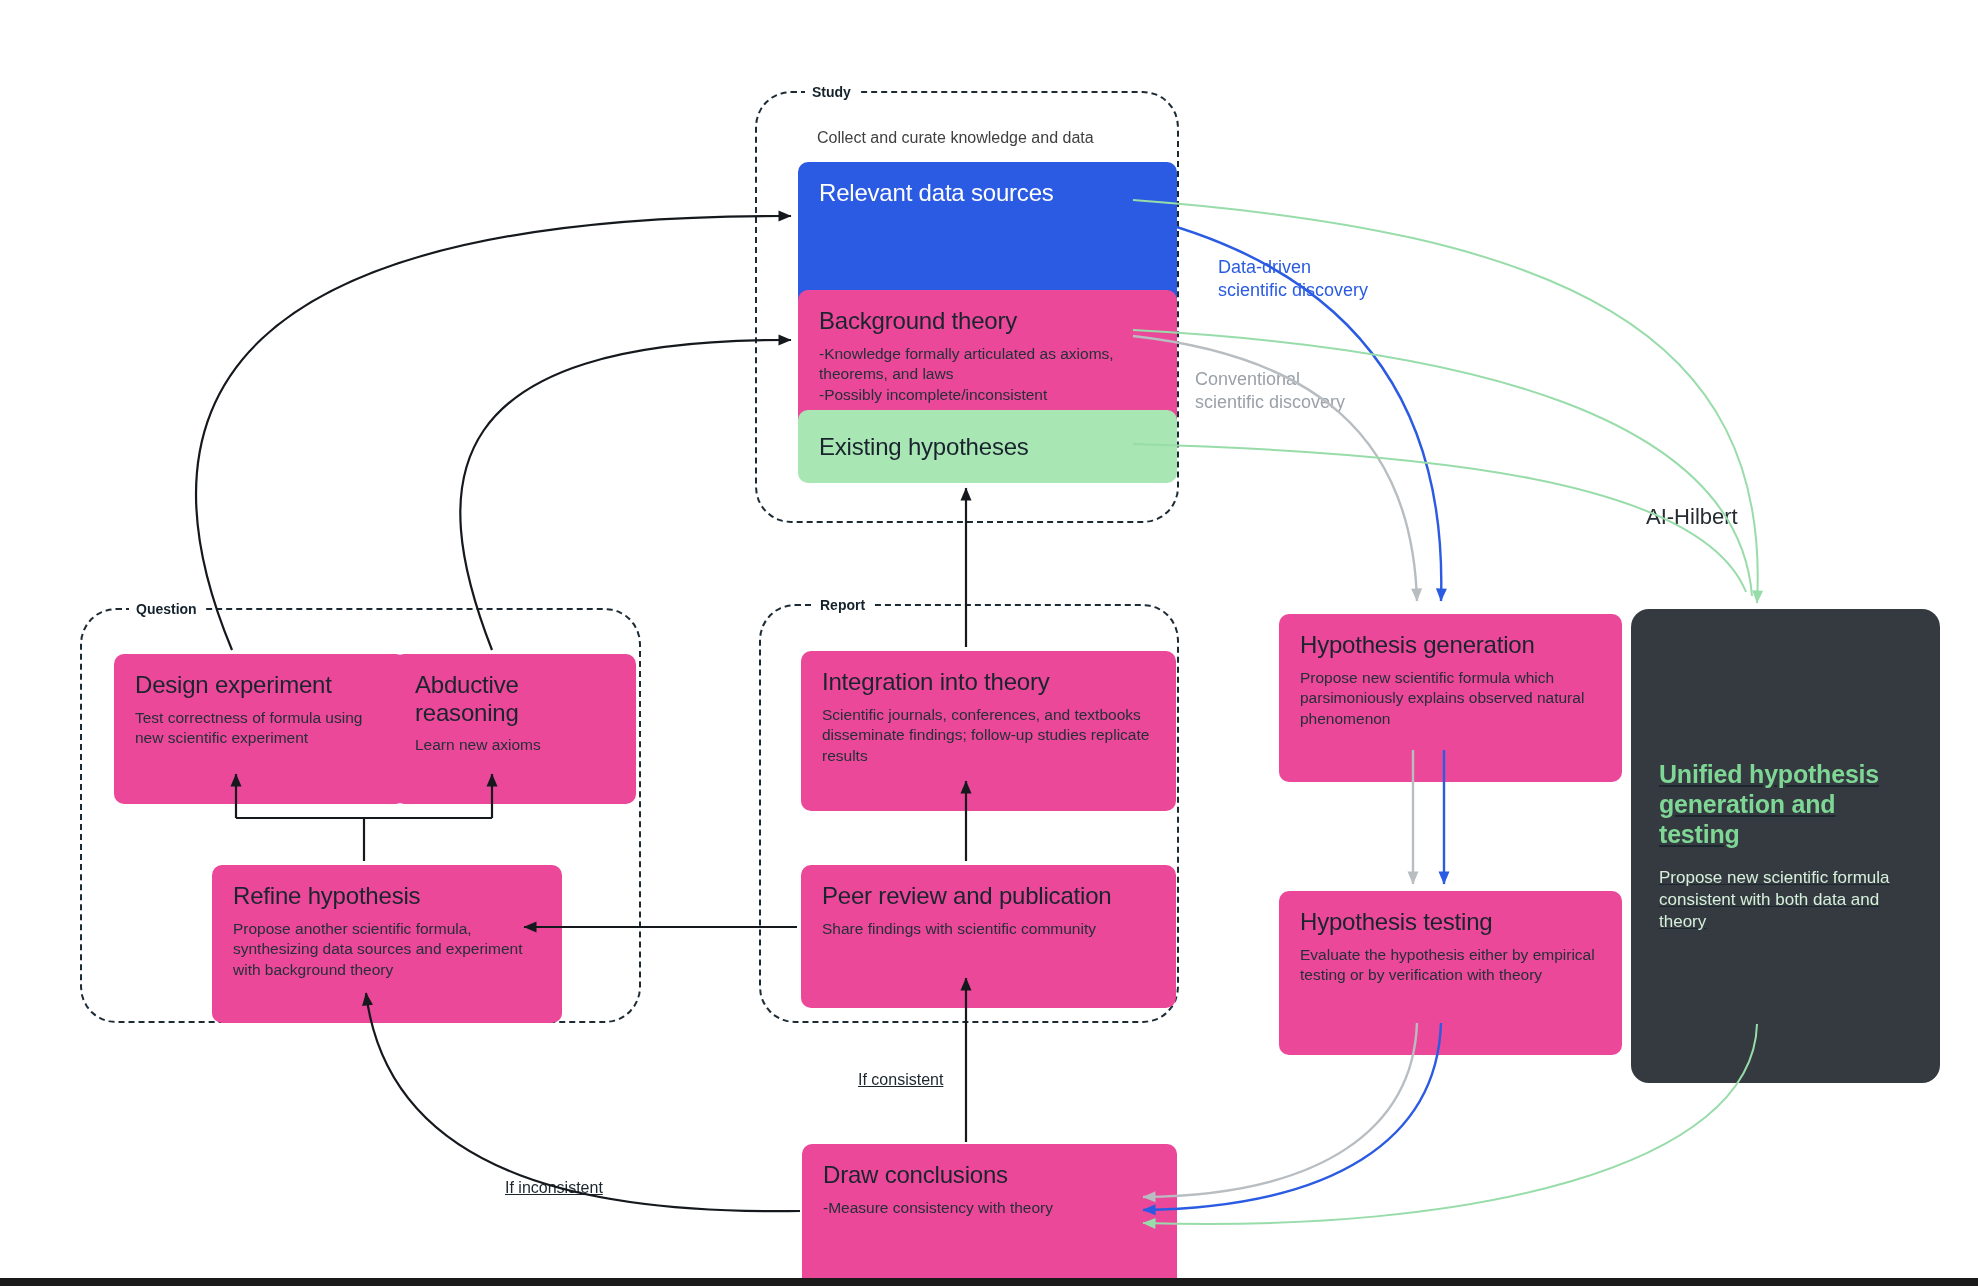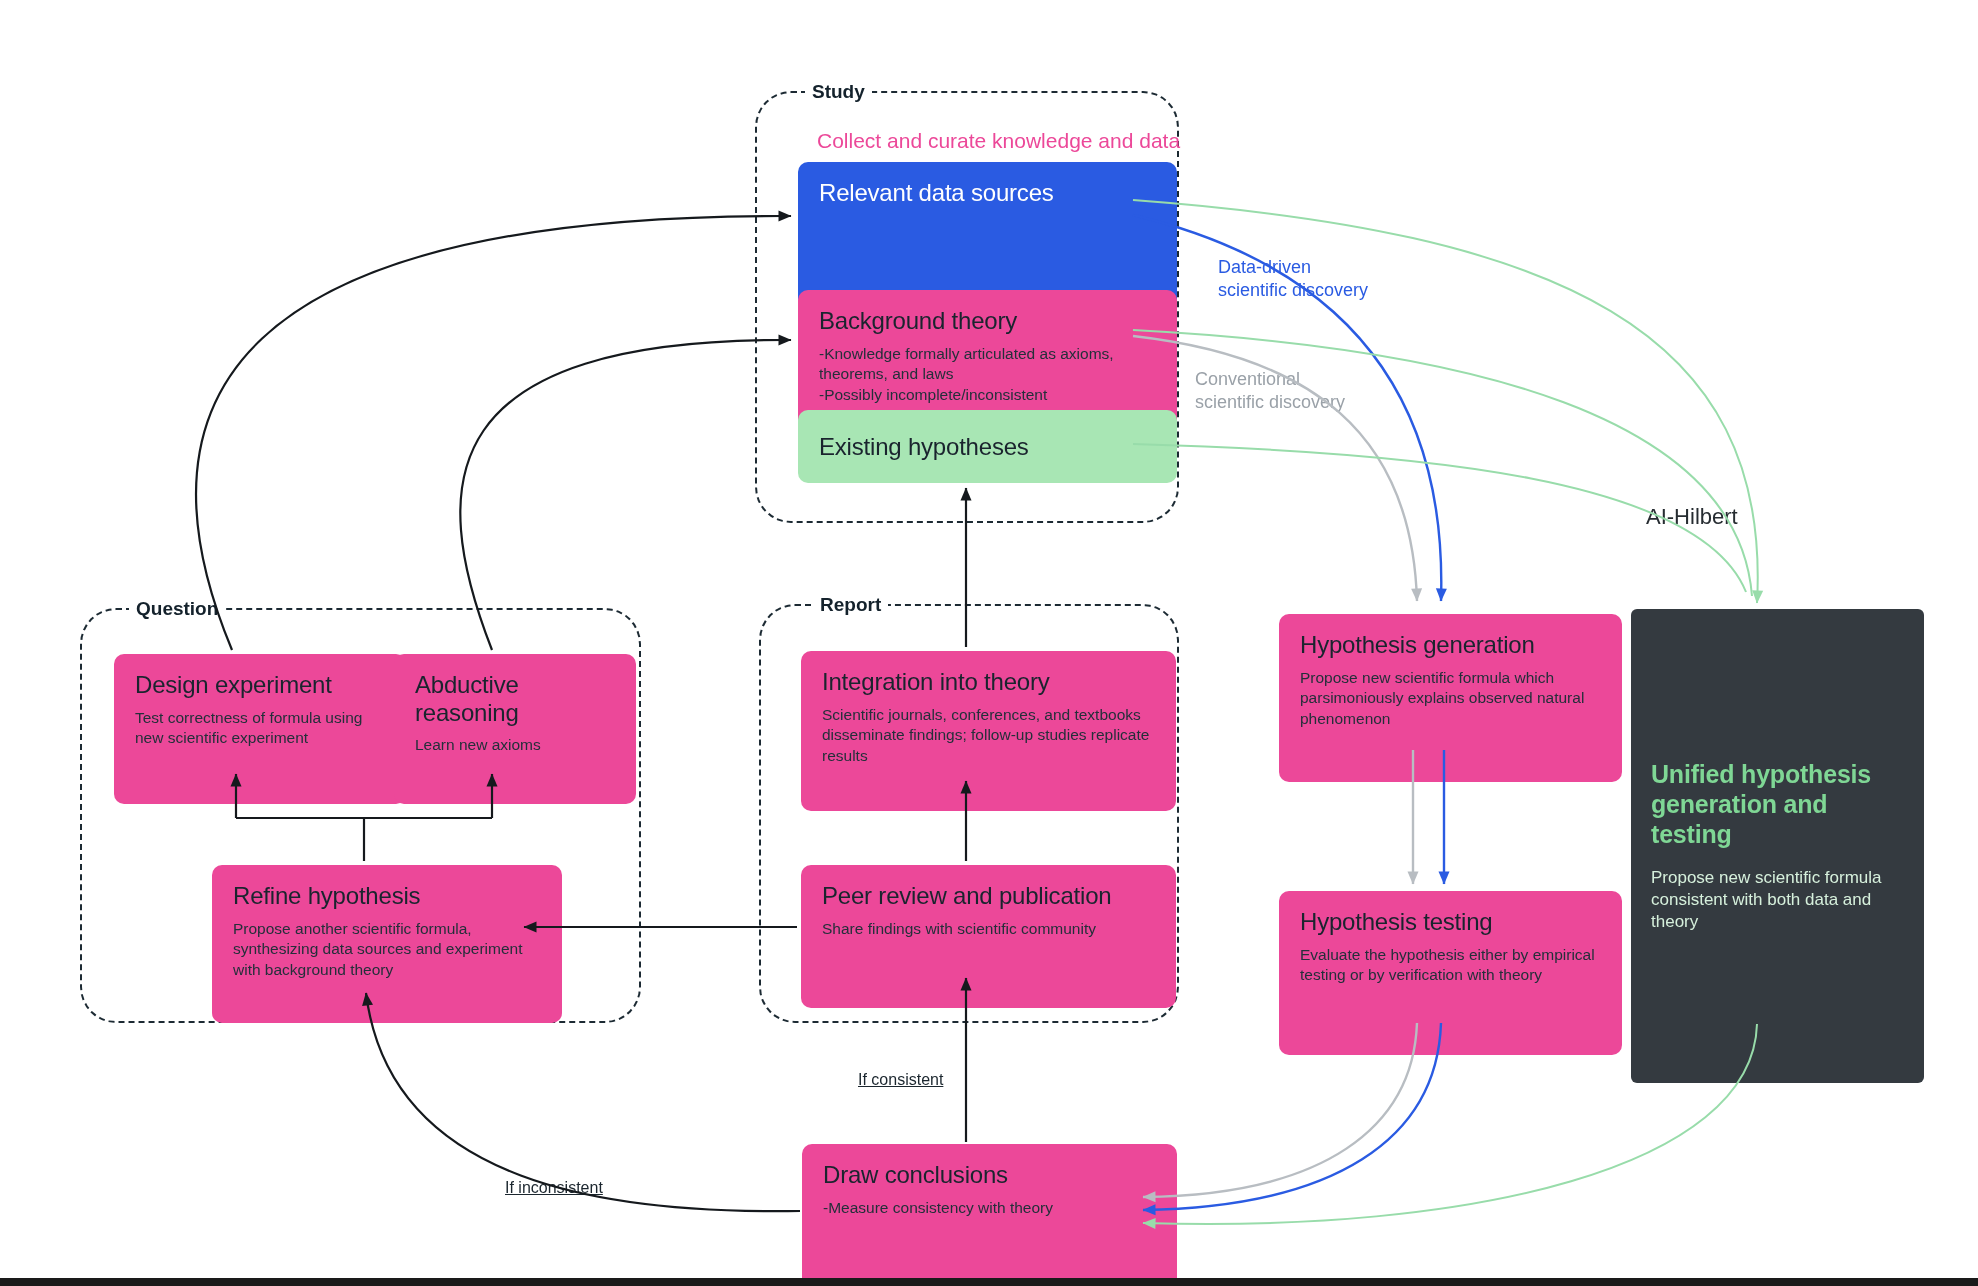--- a/index.html
+++ b/index.html
@@ -2,38 +2,38 @@
 <html><head>
 <meta charset="utf-8">
 <style>
   html,body { margin:0; padding:0; background:#fff; }
   .canvas {
     position:relative; width:1978px; height:1286px; background:#ffffff;
     font-family:"Liberation Sans", sans-serif; color:#1b262e; overflow:hidden;
   }
   .group { position:absolute; border:2.5px dashed #1c2a33; border-radius:36px; }
   .glabel {
-    position:absolute; font-size:19px; font-weight:700; color:#14222c;
+    position:absolute; font-size:14px; font-weight:700; color:#14222c;
     background:#fff; padding:0 7px; line-height:24px;
   }
   .node { position:absolute; background:#ec4899; border-radius:10px; padding:17px 21px; }
   .nt { font-size:24px; font-weight:500; color:#1a242e; letter-spacing:-0.2px; line-height:1.15; }
   .nb { margin-top:9px; font-size:15.5px; line-height:1.32; color:#242f3a; }
   .nb div { line-height:1.34; }
   .blue { background:#2a5be2; }
   .blue .nt { color:#ffffff; }
   .blue .nb { color:#eaf0ff; margin-top:8px; font-size:15px; }
   .greenbox { background:#a8e6b4; display:flex; align-items:center; padding:0 21px; }
   .dark {
-    background:#343a40; border-radius:6px; display:flex; flex-direction:column;
-    justify-content:center; padding:30px 20px;
+    background:#343a40; border-radius:18px; display:flex; flex-direction:column;
+    justify-content:center; padding:30px 28px;text-decoration:underline;
   }
   .dark .nt { color:#7fd795; font-weight:700; font-size:25px; line-height:1.2; }
   .dark .nb { color:#d6f0dc; font-size:17px; margin-top:18px; line-height:1.3; }
-  .subtitle { position:absolute; font-size:21px; color:#ec4899; white-space:nowrap; }
+  .subtitle { position:absolute; font-size:16px; color:#404040; white-space:nowrap; }
   .flabel { position:absolute; font-size:16px; color:#1b262e; white-space:nowrap;text-decoration:underline; }
   .pathlabel { position:absolute; font-size:18px; line-height:1.3; white-space:nowrap; }
   .pathlabel.bluetxt { color:#2a5be2; }
   .pathlabel.graytxt { color:#9aa1a8; }
   .aihilbert { position:absolute; font-size:22px; color:#262c31; white-space:nowrap; }
   svg.arrows { position:absolute; left:0; top:0; width:1978px; height:1286px; pointer-events:none; }
   .bottombar { position:absolute; left:0; bottom:0; width:100%; height:8px; background:#1a1a1a; }
 </style>
 </head>
 <body>

